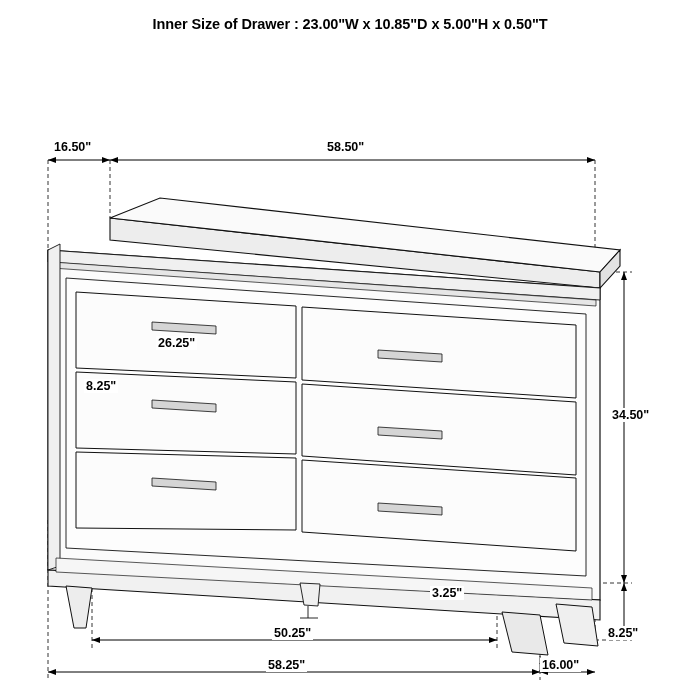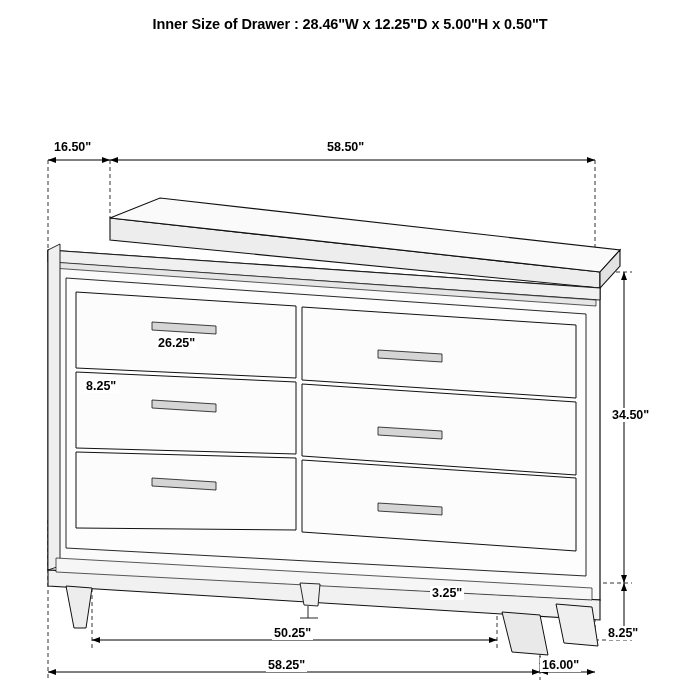--- a/index.html
+++ b/index.html
@@ -42,21 +42,21 @@
     padding: 0 2px;
     white-space: nowrap;
     line-height: 14px;
   }
 </style>
 </head>
 <body>
 
 <div id="stage">
 
-  <div id="title">Inner Size of Drawer : 28.46"W x 12.25"D x 5.00"H x 0.50"T</div>
+  <div id="title">Inner Size of Drawer : 23.00"W x 10.85"D x 5.00"H x 0.50"T</div>
 
   <svg class="diagram" width="700" height="700" viewBox="0 0 700 700">
 
     <g stroke="#000000" stroke-width="0.8" fill="none" stroke-dasharray="4,3">
 
       <line x1="48" y1="160" x2="48" y2="250"></line>
       <line x1="110" y1="160" x2="110" y2="218"></line>
 
       <line x1="595" y1="160" x2="595" y2="272"></line>
 

